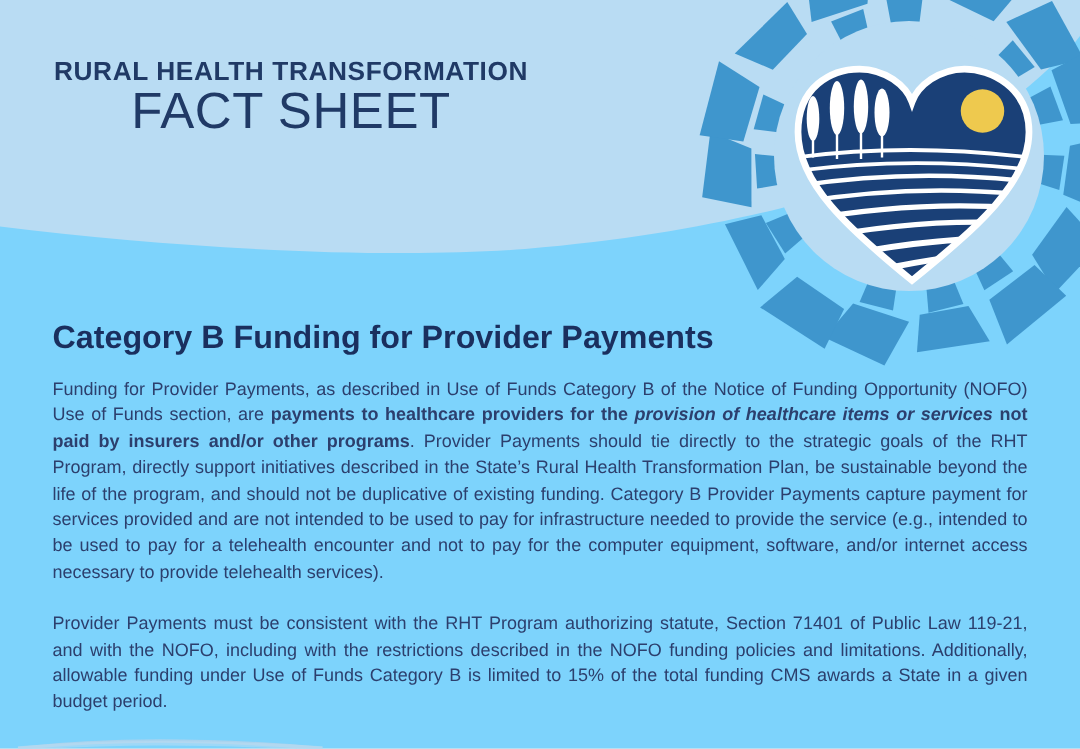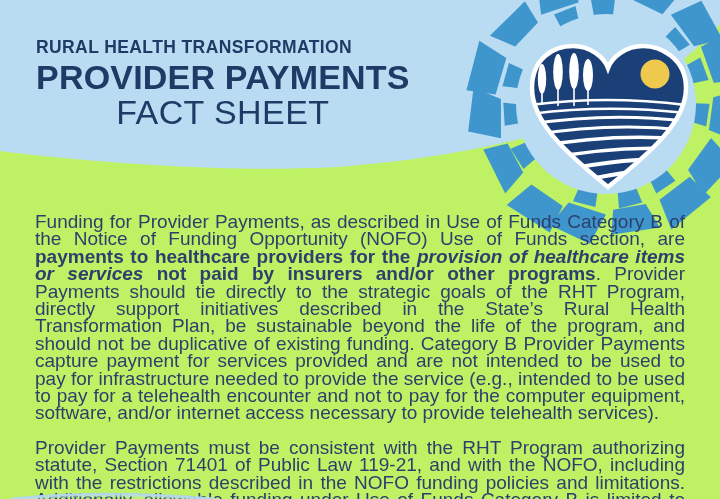--- a/index.html
+++ b/index.html
@@ -1,19 +1,19 @@
 <!DOCTYPE html>
 <html style="--banner_bg: #b9dcf3; --ray_blue: #3f96cd; --heart_navy: #1a4077; --sun_yellow: #eec94e; --title_navy: #203a66; --heading_navy: #1a2f5e; --body_navy: #2c3f6d; --wisp_blue: #aed3ec;"><head>
 <meta charset="utf-8">
 <style>
   html,body{margin:0;padding:0;background:#e8e8e8;}
   .page{
     position:relative;
     width:720px;height:499px;
-    background:#bef264;
+    background:#7dd3fc;
     overflow:hidden;
     font-family:"Liberation Sans", sans-serif;
     margin:0 auto;
   }
   .banner-svg{
     position:absolute;left:0;top:0;width:720px;height:270px;
     display:block;
   }
   .banner-text{
     position:absolute;left:36px;top:37px;
@@ -34,21 +34,21 @@
   .main-content{
     position:absolute;left:35px;top:213px;width:650px;
   }
   .section-heading{
     margin:0 0 13px 0;
     font-size:21.5px;font-weight:700;
     color:var(--heading_navy,#1a2f5e);
   }
   .body-par{
     margin:0 0 17px 0;
-    font-size:19px;line-height:17.4px;
+    font-size:12px;line-height:17.4px;
     text-align:justify;
     color:var(--body_navy,#2c3f6d);
   }
   .body-par .b{font-weight:700;}
   .body-par .bi{font-weight:700;font-style:italic;}
   .bottom-wisp{
     position:absolute;left:0;bottom:0;width:230px;height:10px;display:block;
   }
 </style>
 </head>
@@ -153,25 +153,25 @@
           <path d="M571,216 Q620,199 641,188" stroke-width="4.5"></path>
           <path d="M581,230 Q620,213 632,196" stroke-width="5"></path>
         </g>
       </g>
       <path d="M608,187 C565,152 532,122 532,88 C532,58 554,46 573,46 C590,46 604,57 608,68 C612,57 626,46 643,46 C660,46 686,58 686,88 C686,122 651,152 608,187 Z" fill="none" stroke="#ffffff" stroke-width="4.5"></path>
     </g>
   </svg>
 
   <header class="banner-text">
     <div class="eyebrow">RURAL HEALTH TRANSFORMATION</div>
-    <div class="big-title">PROVIDER PAYMENTS</div>
     <div class="sub-title">FACT SHEET</div>
   </header>
 
   <main class="main-content">
+    <h2 class="section-heading">Category B Funding for Provider Payments</h2>
     <p class="body-par"><span>Funding for Provider Payments, as described in Use of Funds Category B of the Notice of Funding Opportunity (NOFO) Use of Funds section, are </span><span class="b">payments to healthcare providers for the </span><span class="bi">provision of healthcare items or services</span><span class="b"> not paid by insurers and/or other programs</span><span>. Provider Payments should tie directly to the strategic goals of the RHT Program, directly support initiatives described in the State’s Rural Health Transformation Plan, be sustainable beyond the life of the program, and should not be duplicative of existing funding. Category B Provider Payments capture payment for services provided and are not intended to be used to pay for infrastructure needed to provide the service (e.g., intended to be used to pay for a telehealth encounter and not to pay for the computer equipment, software, and/or internet access necessary to provide telehealth services).</span></p>
     <p class="body-par"><span>Provider Payments must be consistent with the RHT Program authorizing statute, Section 71401 of Public Law 119-21, and with the NOFO, including with the restrictions described in the NOFO funding policies and limitations. Additionally, allowable funding under Use of Funds Category B is limited to 15% of the total funding CMS awards a State in a given budget period.</span></p>
   </main>
 
   <svg class="bottom-wisp" viewBox="0 0 230 10" aria-hidden="true">
     <path d="M12,10 Q100,0 215,10" fill="none" stroke="var(--wisp_blue,#aed3ec)" stroke-width="2.4" opacity="0.9"></path>
     <path d="M12,10 Q100,3 215,10" fill="none" stroke="var(--banner_bg,#b9dcf3)" stroke-width="3" opacity="0.55"></path>
   </svg>
 
 </div>

